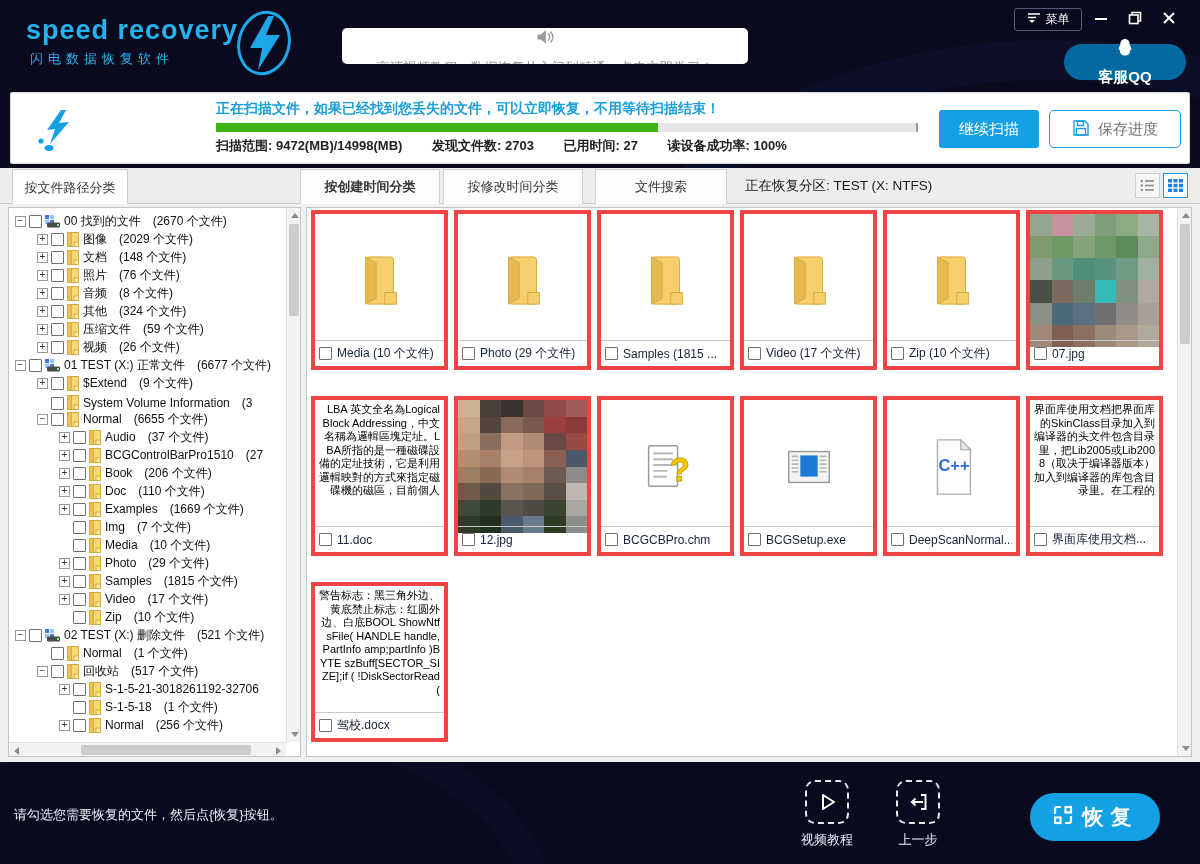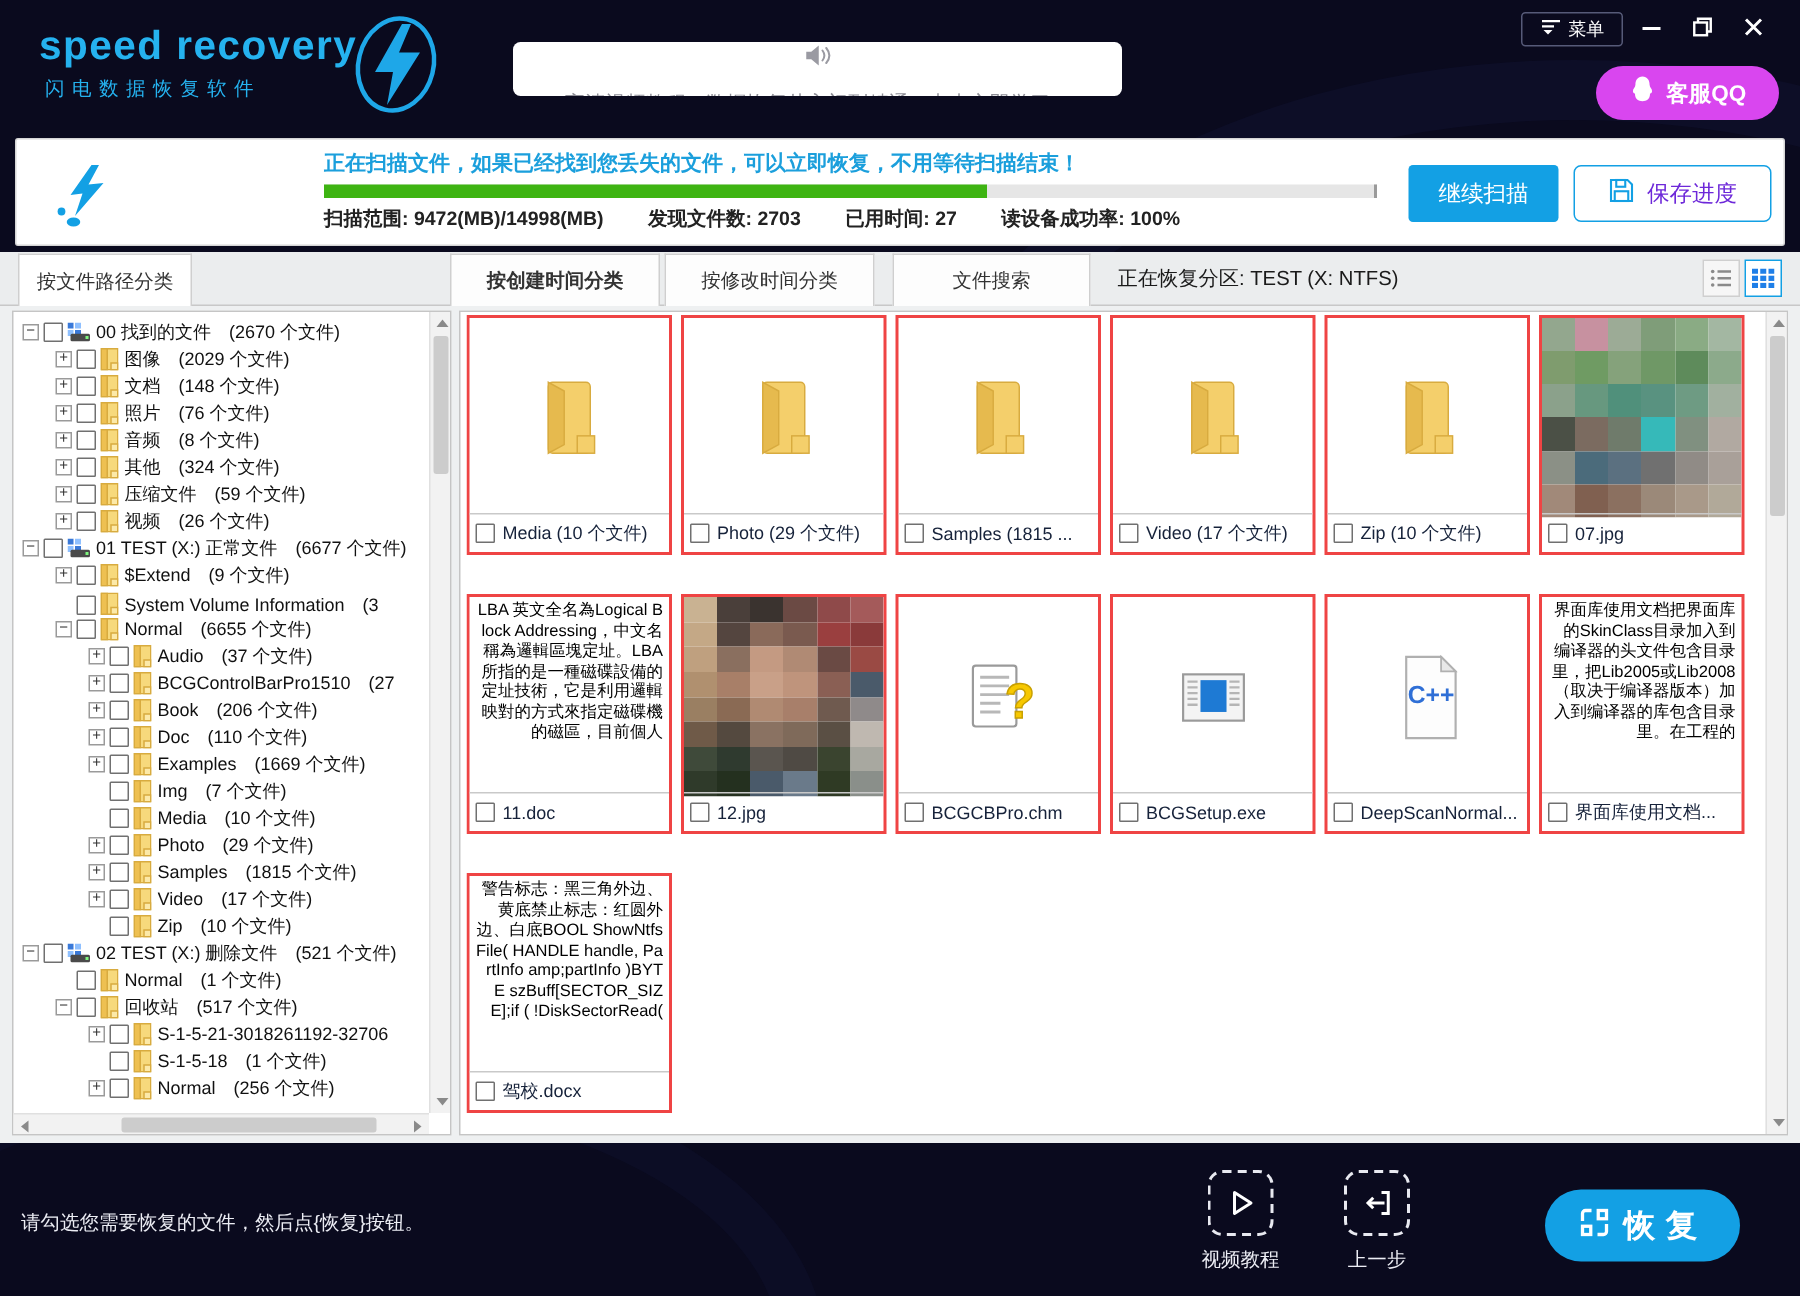--- a/index.html
+++ b/index.html
@@ -11,33 +11,33 @@
   .deco1 { position:absolute; left:600px; top:40px; width:900px; height:600px; border:40px solid rgba(60,80,180,0.06); border-radius:50%; pointer-events:none; }
   .deco2 { position:absolute; left:-150px; top:700px; width:700px; height:400px; border:30px solid rgba(60,80,180,0.05); border-radius:50%; pointer-events:none; }
   .logo { position:absolute; left:26px; top:15px; }
   .logo-title { color:#25b2ef; font-size:27px; font-weight:bold; letter-spacing:1px; }
   .logo-sub { color:#25b2ef; font-size:13px; letter-spacing:5px; margin-top:4px; padding-left:4px; }
   .logo-bolt { position:absolute; left:233px; top:8px; }
   .notice { position:absolute; left:342px; top:28px; width:406px; height:36px; background:#fff; border-radius:5px; display:flex; align-items:center; gap:9px; padding:0 14px; cursor:pointer;flex-direction:column; }
   .notice-text { color:#8e8e96; font-size:13.5px; white-space:nowrap; overflow:hidden; }
   .menu-btn { position:absolute; left:1014px; top:8px; width:68px; height:23px; border:1px solid #565a78; border-radius:3px; color:#fff; font-size:12px; display:flex; align-items:center; justify-content:center; gap:5px; cursor:pointer; }
   .winbtn { position:absolute; top:6px; width:26px; height:24px; display:flex; align-items:center; justify-content:center; cursor:pointer; }
-  .qq-btn { position:absolute; left:1064px; top:44px; width:122px; height:36px; border-radius:18px; background:#d946ef; color:#fff; font-size:15px; font-weight:bold; display:flex; align-items:center; justify-content:center; gap:7px; cursor:pointer; }
+  .qq-btn { position:absolute; left:1064px; top:44px; width:122px; height:36px; border-radius:18px; background:#0369a1; color:#fff; font-size:15px; font-weight:bold; display:flex; align-items:center; justify-content:center; gap:7px; cursor:pointer;flex-direction:column; }
 
   
   .scan-panel { position:absolute; left:10px; top:92px; width:1180px; height:72px; background:#fff; border:1px solid #d6d6d6; border-radius:2px; }
   .scan-bolt { position:absolute; left:24px; top:15px; }
   .scan-msg { position:absolute; left:205px; top:7px; color:#1b9fdc; font-size:14px; font-weight:bold; }
   .progress { position:absolute; left:205px; top:30px; width:702px; height:9px; background:#e6e6e6; }
   .progress-fill { height:100%; background:#3eb412; }
   .progress::after { content:""; position:absolute; right:0; top:0; width:2px; height:9px; background:#9a9a9a; }
   .scan-stats { position:absolute; left:205px; top:44px; font-size:13px; font-weight:bold; color:#222; }
   .scan-stats span { margin-right:26px; }
   .btn-continue { position:absolute; left:928px; top:17px; width:100px; height:38px; background:#13a0e4; border:none; border-radius:3px; color:#fff; font-size:15px; cursor:pointer; font-family:inherit; }
-  .btn-save { position:absolute; left:1038px; top:17px; width:132px; height:38px; background:#fff; border:1px solid #13a0e4; border-radius:5px; color:#6d28d9; font-size:15px; cursor:pointer; display:flex; align-items:center; justify-content:center; gap:8px; font-family:inherit; }
+  .btn-save { position:absolute; left:1038px; top:17px; width:132px; height:38px; background:#fff; border:1px solid #13a0e4; border-radius:5px; color:#737373; font-size:15px; cursor:pointer; display:flex; align-items:center; justify-content:center; gap:8px; font-family:inherit; }
 
   
   .tabbar { position:absolute; left:0; top:168px; width:1200px; height:36px; background:#ebedee; border-bottom:1px solid #c8c8c8; }
   .tab { position:absolute; top:1px; height:35px; background:#fdfdfd; border:1px solid #cfcfcf; border-bottom:none; color:#333; font-size:13px; display:flex; align-items:center; justify-content:center; cursor:pointer; }
   .tab.active { background:#fff; height:36px; }
   .partition { position:absolute; left:745px; top:0; height:36px; display:flex; align-items:center; color:#1a1a1a; font-size:13.5px; }
   .viewbtn { position:absolute; top:5px; width:25px; height:25px; border:1px solid #cfcfcf; background:#f6f6f6; display:flex; align-items:center; justify-content:center; cursor:pointer; }
   .viewbtn.active { border-color:#13a0e4; background:#fff; }
 
   
@@ -57,21 +57,21 @@
   .thumb-v { position:absolute; left:2px; width:10px; background:#ccc; border-radius:2px; }
   .thumb-h { position:absolute; top:2px; height:10px; background:#ccc; border-radius:2px; }
   .arr { position:absolute; width:0; height:0; }
   .arr.up    { left:4px; top:5px;  border-left:4px solid transparent; border-right:4px solid transparent; border-bottom:5px solid #8a8a8a; }
   .arr.down  { left:4px; bottom:5px; border-left:4px solid transparent; border-right:4px solid transparent; border-top:5px solid #8a8a8a; }
   .arr.left  { left:5px; top:4px;  border-top:4px solid transparent; border-bottom:4px solid transparent; border-right:5px solid #8a8a8a; }
   .arr.right { right:5px; top:4px; border-top:4px solid transparent; border-bottom:4px solid transparent; border-left:5px solid #8a8a8a; }
 
   .grid-panel { position:absolute; left:306px; top:3px; width:886px; height:550px; background:#fff; border:1px solid #c5c5c5; }
   .cards { position:absolute; left:4px; top:2px; right:16px; bottom:2px; display:flex; flex-wrap:wrap; align-content:flex-start; column-gap:6px; row-gap:26px; overflow:hidden; }
-  .card { width:137px; height:160px; border:2px solid #ef4444; background:#fff; position:relative; cursor:pointer; }
+  .card { width:137px; height:160px; border:4px solid #ef4444; background:#fff; position:relative; cursor:pointer; }
   .thumb { position:absolute; left:0; top:0; right:0; height:133px; overflow:hidden; display:flex; align-items:center; justify-content:center; }
   .clabel-bar { position:absolute; left:0; right:0; bottom:0; height:26px; border-top:1px solid #c9c9c9; display:flex; align-items:center; gap:5px; padding:0 4px; }
   .cchk { width:13px; height:13px; flex:0 0 13px; border:1px solid #707070; background:#fff; border-radius:1px; }
   .clabel { font-size:12px; color:#16223a; white-space:nowrap; overflow:hidden; }
   .preview { width:100%; height:100%; padding:3px 4px; font-size:11px; line-height:13.5px; color:#000; word-break:break-all; text-align:right; align-self:flex-start; }
   .pix { display:grid; width:100%; height:100%; }
 
   
   .footer { position:absolute; left:0; top:762px; width:1032px; height:102px; }
   .hint { position:absolute; left:14px; top:44px; color:#ecedf4; font-size:13px; }

